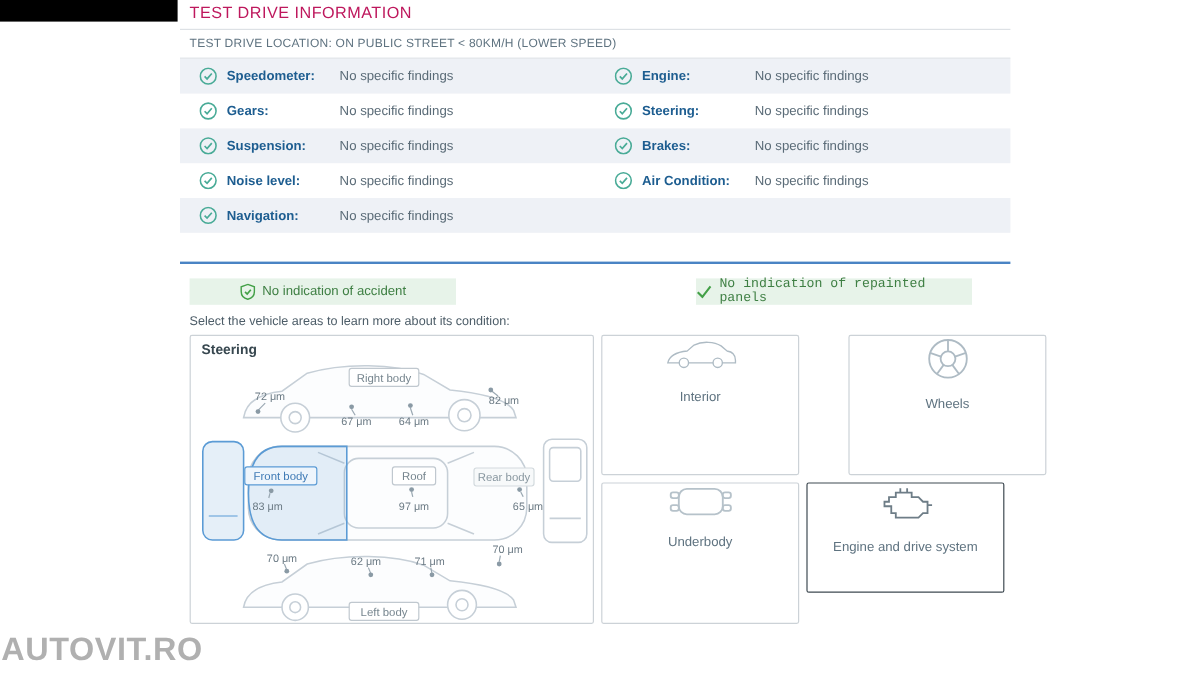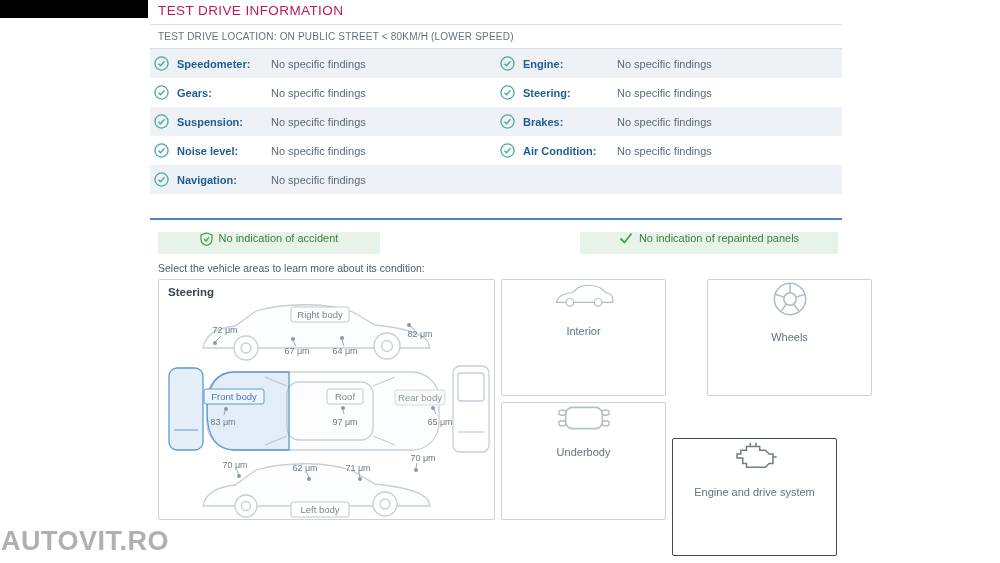--- a/index.html
+++ b/index.html
@@ -18,21 +18,21 @@
   .s1-title{
     font-size:13.5px;font-weight:500;color:#be185d;letter-spacing:.4px;
     padding:3px 8px 6px;border-bottom:1px solid #dde1e5;
   }
   .s1-loc{
     font-size:10px;color:#5f7380;letter-spacing:.2px;
     padding:6px 8px;border-bottom:1px solid #dde1e5;
   }
   .td-row{display:flex;height:29px;}
   .td-row.shaded{background:#eef1f6;}
-  .td-cell{flex:1;display:flex;align-items:center;gap:8px;padding:0 4px;min-width:0;}
+  .td-cell{flex:1;display:flex;align-items:center;gap:8px;padding:0 16px;min-width:0;}
   .td-label{font-size:11px;font-weight:bold;color:#1d5d90;width:86px;flex-shrink:0;}
   .td-value{font-size:11px;color:#5a6b77;}
   .check-icon{width:15px;height:15px;flex-shrink:0;}
 
   .divider{height:2px;background:#4a84c4;margin-top:24px;}
 
   
   .vc-header{display:flex;align-items:center;justify-content:space-between;margin-top:12px;padding-left:8px;}
   .vc-title{font-size:14px;color:#37474f;letter-spacing:.4px;}
   .vc-buttons{display:flex;gap:8px;}
@@ -40,39 +40,39 @@
     display:inline-flex;align-items:center;gap:6px;border:1px solid #c3c9ce;border-radius:2px;
     background:#fff;padding:5px 10px;font-size:10.5px;color:#37474f;cursor:pointer;
     font-family:"Liberation Sans",sans-serif;
   }
   .q-circle{
     width:13px;height:13px;border:1px solid #5f6b73;border-radius:50%;
     font-size:9px;line-height:12px;text-align:center;color:#5f6b73;flex-shrink:0;
   }
   .badges{position:relative;height:22px;margin-top:12px;}
   .badge{
-    position:absolute;top:0;height:22px;display:flex;align-items:flex-start;justify-content:center;
+    position:absolute;top:0;height:22px;display:flex;align-items:center;justify-content:center;
     gap:6px;background:#e7f3e9;color:#3e7f43;font-size:11px;
   }
   .badge.accident{left:8px;width:222px;}
-  .badge.repaint{left:430px;width:258px;}
+  .badge.repaint{left:430px;width:230px;font-family:Liberation Mono, monospace;}
   .hint{margin-top:8px;padding-left:8px;font-size:10.5px;color:#4d5d68;}
 
   .panel-area{position:relative;height:241px;margin-top:5px;}
   .panel{position:absolute;border:1px solid #ccd2d7;border-radius:2px;background:#fff;box-sizing:border-box;}
   .exterior{left:8px;top:0;width:337px;height:241px;}
   .ext-title{position:absolute;top:6px;left:9px;font-size:11.5px;font-weight:bold;color:#37474f;}
   .diagram{position:absolute;left:0;top:0;width:337px;height:241px;}
   .diagram text{font-family:"Liberation Sans",sans-serif;}
 
   .tile{display:flex;flex-direction:column;align-items:center;justify-content:flex-start;gap:13px;cursor:pointer;}
   .p-interior{left:351px;top:0;width:165px;height:117px;}
   .p-wheels{left:522px;top:0;width:165px;height:117px;margin-left:35px;}
   .p-underbody{left:351px;top:123px;width:165px;height:118px;}
-  .p-engine{left:522px;top:123px;width:165px;height:118px;border:1px solid #3f4a52;margin-top:36px;}
+  .p-engine{left:522px;top:123px;width:165px;height:92px;border:1px solid #3f4a52;}
   .tile-label{font-size:11px;color:#5f7380;}
 </style>
 </head>
 <body>
 
 <div class="blackbar"></div>
 <div class="watermark">AUTOVIT.RO</div>
 
 <div class="content">
 

